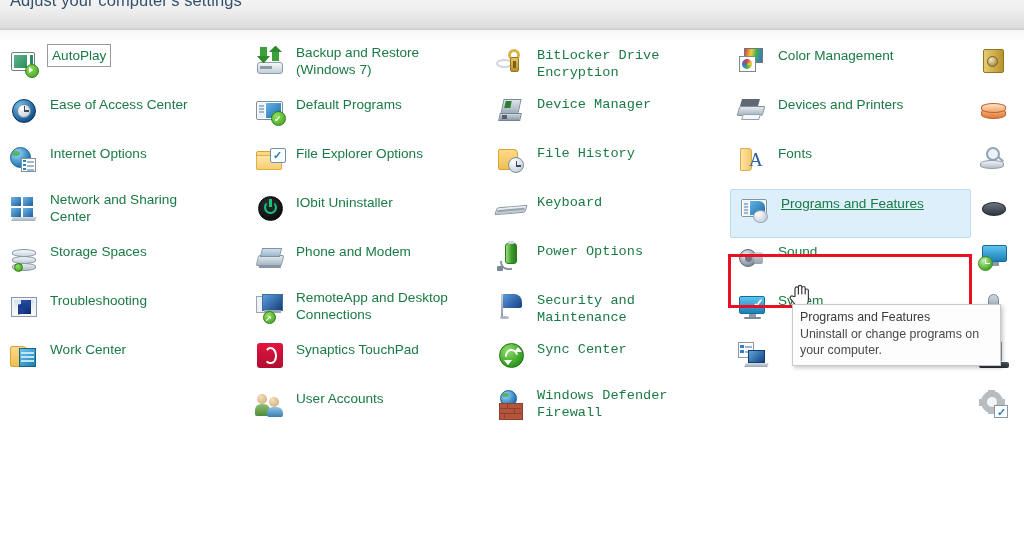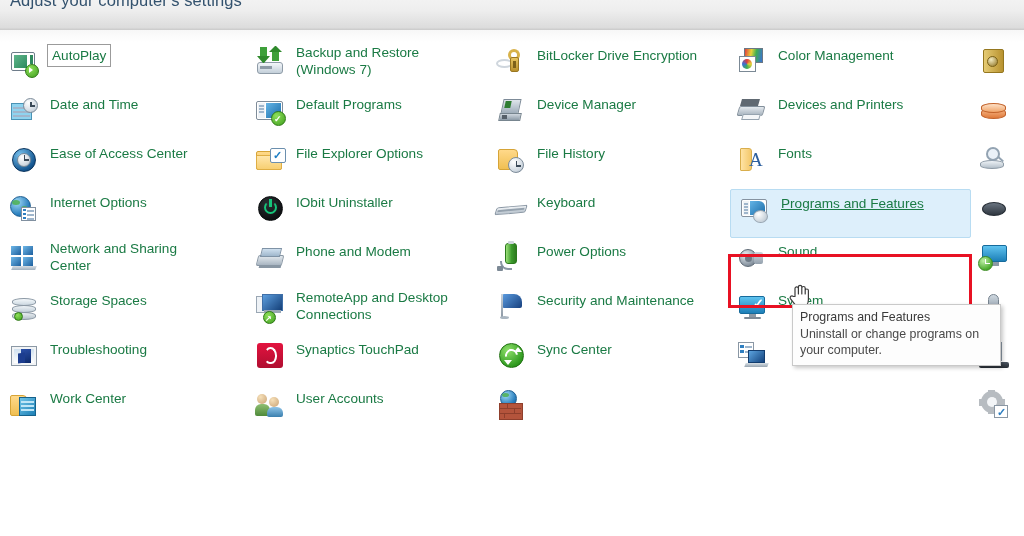--- a/index.html
+++ b/index.html
@@ -42,21 +42,21 @@
     left: 0; top: 42px;
     width: 1024px; height: 494px; padding-left: 30px;
   }
   .col {
     position: absolute;
     top: 0;
     width: 246px;
   }
   .col-0 { left: 0px; }
   .col-1 { left: 246px; }
-  .col-2 { left: 487px; }
+  .col-2 { left: 487px; font-family: Liberation Mono, monospace; }
   .col-3 { left: 728px; }
   .col-4 { left: 969px; width: 55px; }
 
   .cp-item {
     position: relative;
     display: flex;
     align-items: flex-start;
     height: 49px;
     padding-left: 8px;
     box-sizing: border-box;
@@ -194,34 +194,20 @@
         <div class="sq" style="left:22px;top:21px;width:3px;height:3px;background:#2e8a5e;"></div>
         <div class="badge-green" style="left:17px;top:19px;"></div>
         <div class="sq" style="left:21px;top:22px;width:0;height:0;border-left:4px solid #fff;border-top:3px solid transparent;border-bottom:3px solid transparent;"></div>
       </div>
           </span>
           <span class="lbl focus-rect">AutoPlay</span>
         </div>
         <div class="cp-item">
           <span class="ico">
             <div class="ic">
-        <div class="sq" style="left:3px;top:9px;width:21px;height:17px;background:#8fd3ef;border:1px solid #4b93b5;"></div>
-        <div class="line" style="left:5px;top:13px;width:17px;"></div>
-        <div class="line" style="left:5px;top:17px;width:17px;"></div>
-        <div class="line" style="left:5px;top:21px;width:17px;"></div>
-        <div class="sq clock" style="left:15px;top:4px;width:15px;height:15px;"></div>
-        <div class="hand" style="left:22px;top:8px;width:1.5px;height:5px;"></div>
-        <div class="hand" style="left:22px;top:11px;width:5px;height:1.5px;"></div>
-      </div>
-          </span>
-          <span class="lbl">Date and Time</span>
-        </div>
-        <div class="cp-item">
-          <span class="ico">
-            <div class="ic">
         <div class="sq" style="left:4px;top:5px;width:24px;height:24px;border-radius:50%;background:radial-gradient(circle at 33% 28%,#79c3ef,#14558f 72%,#0c3a66);border:1px solid #0b355e;"></div>
         <div class="sq clock" style="left:9px;top:10px;width:14px;height:14px;"></div>
         <div class="hand" style="left:15.5px;top:12px;width:1.5px;height:5px;"></div>
         <div class="hand" style="left:16px;top:16px;width:5px;height:1.5px;"></div>
       </div>
           </span>
           <span class="lbl">Ease of Access Center</span>
         </div>
         <div class="cp-item">
           <span class="ico">
@@ -461,20 +447,21 @@
         <div class="sq globe" style="left:5px;top:2px;width:17px;height:17px;"></div>
         <div class="globe-land" style="left:7px;top:5px;width:7px;height:4px;"></div>
         <div class="brick-wall"></div>
         <div class="brick-l" style="left:4px;top:20px;width:22px;height:1px;"></div>
         <div class="brick-l" style="left:4px;top:25px;width:22px;height:1px;"></div>
         <div class="brick-l" style="left:12px;top:15px;width:1px;height:5px;"></div>
         <div class="brick-l" style="left:19px;top:20px;width:1px;height:5px;"></div>
         <div class="brick-l" style="left:9px;top:25px;width:1px;height:5px;"></div>
       </div>
           </span>
+          <span class="lbl">Windows Defender Firewall</span>
         </div>
       </div>
       <div class="col col-3">
         <div class="cp-item">
           <span class="ico">
             <div class="ic">
         <div class="sq" style="left:8px;top:3px;width:19px;height:15px;background:linear-gradient(100deg,#e03b3b,#e8d33a 35%,#3fae52 62%,#3a6fd8);border:1px solid #6a7884;"></div>
         <div class="sq" style="left:3px;top:11px;width:17px;height:16px;background:#ffffff;border:1px solid #7b8995;"></div>
         <div class="sq" style="left:6px;top:14px;width:10px;height:10px;border-radius:50%;background:conic-gradient(#e03b3b,#e8d33a,#3fae52,#3a6fd8,#e03b3b);"></div>
       </div>

